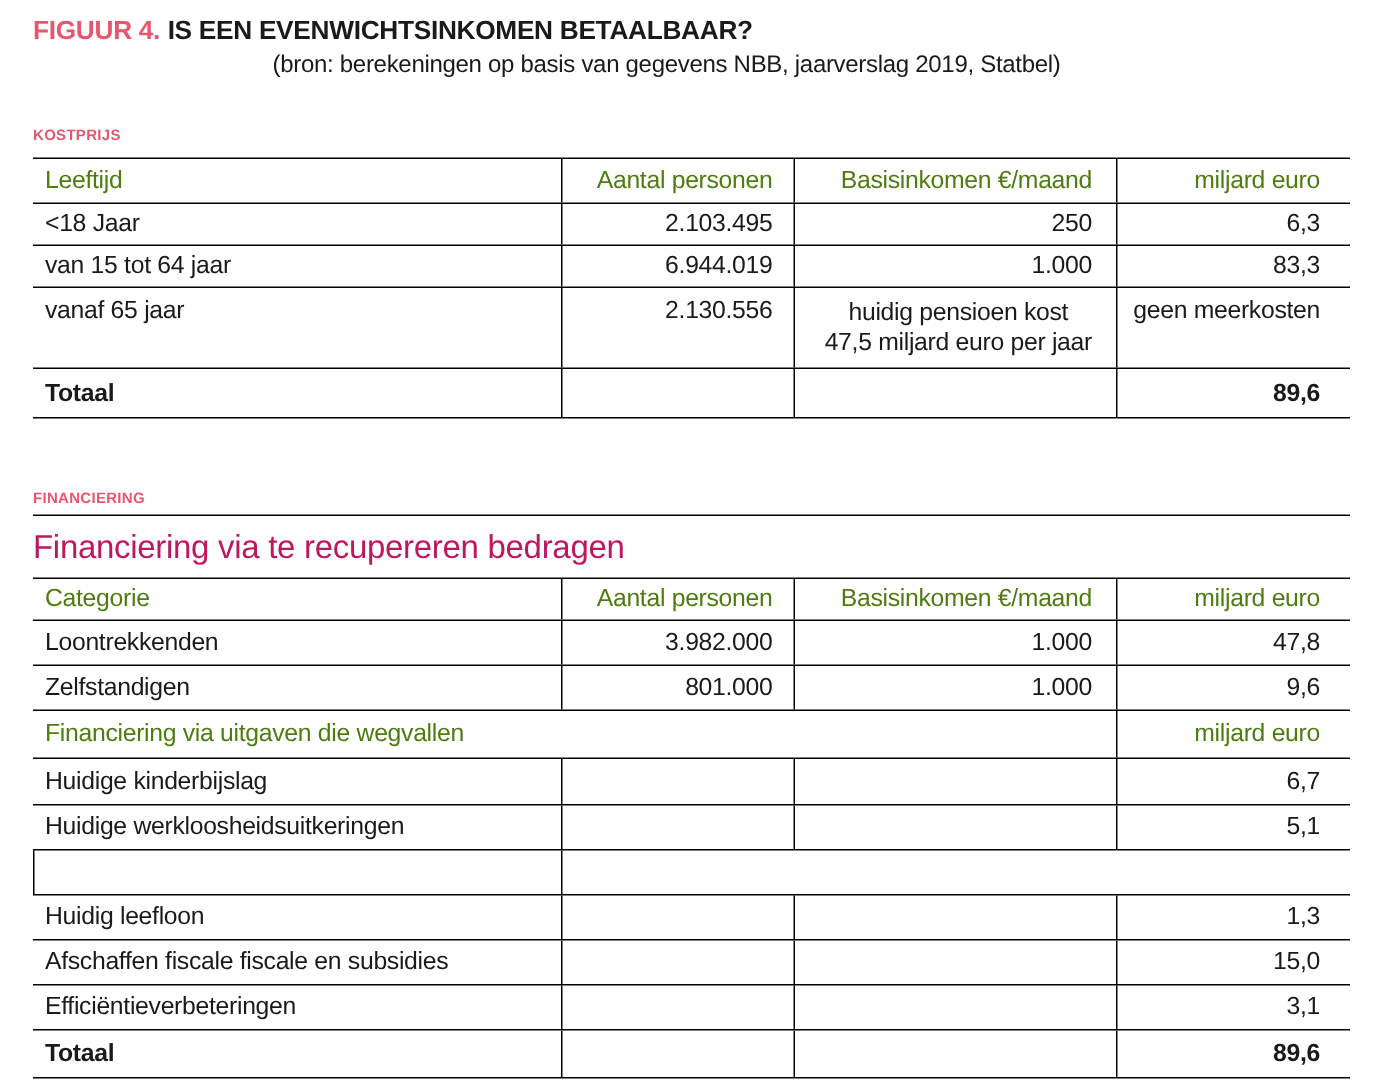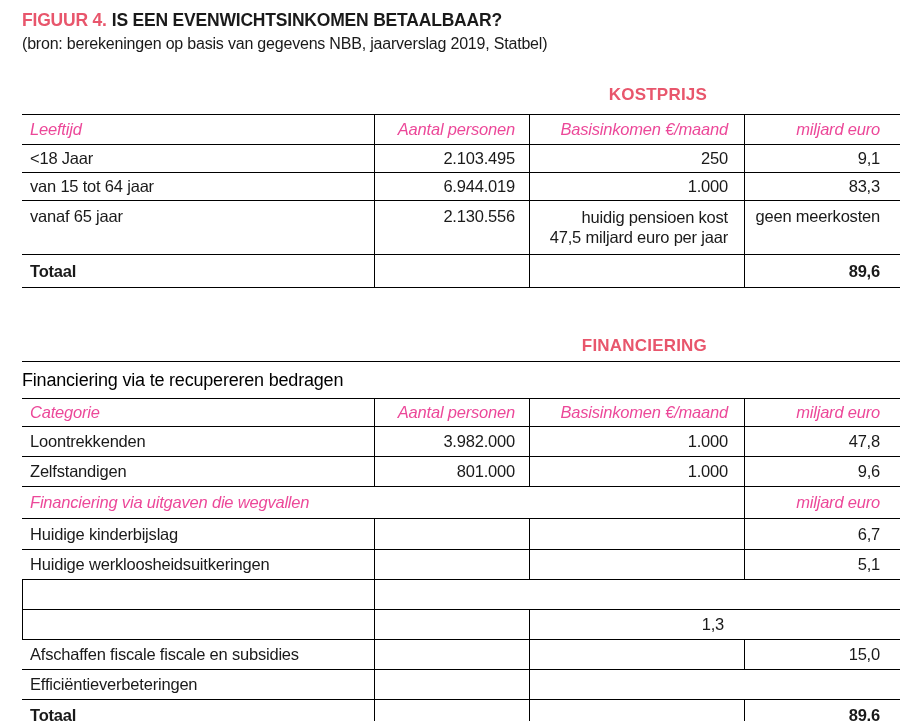--- a/index.html
+++ b/index.html
@@ -7,47 +7,47 @@
   body {
     width: 922px; height: 721px; background: #ffffff; color: #1a1a1a;
     font-family: "Liberation Sans", "DejaVu Sans", sans-serif;
     letter-spacing: -0.2px;
     overflow: hidden;
   }
   .page { padding: 9px 22px 0 22px; width: 729px; }
 
   .fig-title { font-size: 17.5px; font-weight: 700; line-height: 23px; }
   .fig-label { color: #e8566c; margin-right: 5px; }
-  .fig-source { font-size: 16px; font-weight: 400; line-height: 22px; margin-top: 1px; }
+  .fig-source { font-size: 16px; font-weight: 400; line-height: 22px; margin-top: 1px; text-align: right; }
 
   .section-heading {
-    margin-top: 30px; font-size: 17px; font-weight: 700;
-    color: #e8566c; letter-spacing: 0.2px; text-align: right;
+    margin-top: 30px; font-size: 10px; font-weight: 700;
+    color: #e8566c; letter-spacing: 0.2px;
   }
 
   .tbl { margin-top: 9px; width: 878px; border-top: 1.5px solid #000; }
   .row {
     display: grid; grid-template-columns: 352px 155px 215px 156px;
     border-bottom: 1.5px solid #000;
   }
   .cell { display: flex; align-items: center; font-size: 16.5px; line-height: 19px; min-width: 0; }
   .c1 { padding-left: 8px; }
   .num { justify-content: flex-end; text-align: right; }
   .c2 { padding-right: 14px; }
   .c3 { padding-right: 16px; }
   .c4 { padding-right: 20px; }
   .vdiv { border-left: 1.5px solid #000; }
-  .head, .pink { color: #ec4899; font-style: italic; }
+  .head, .pink { color: #4d7c0f; }
   .top { align-items: flex-start; padding-top: 6px; }
   .bold { font-weight: 700; }
-  .lines { text-align: right; line-height: 20px; }
+  .lines { text-align: center; line-height: 20px; }
   .span3 { grid-column: 1 / 4; }
 
   .hr-black { margin-top: 5px; width: 878px; border-top: 1.5px solid #000; }
-  .sub-pink { margin-top: 8px; font-size: 18px; color: #000000; }
+  .sub-pink { margin-top: 8px; font-size: 22px; color: #be185d; }
 </style>
 </head>
 <body>
 
 <div class="page">
 
   <div class="fig-title">
     <span class="fig-label">FIGUUR 4.</span><span>IS EEN EVENWICHTSINKOMEN BETAALBAAR?</span>
   </div>
   <div class="fig-source">(bron: berekeningen op basis van gegevens NBB, jaarverslag 2019, Statbel)</div>
@@ -58,21 +58,21 @@
     <div class="row" style="height:30px">
       <div class="cell c1 head">Leeftijd</div>
       <div class="cell c2 num vdiv head">Aantal personen</div>
       <div class="cell c3 num vdiv head">Basisinkomen €/maand</div>
       <div class="cell c4 num vdiv head">miljard euro</div>
     </div>
     <div class="row" style="height:28px">
       <div class="cell c1">&lt;18 Jaar</div>
       <div class="cell c2 num vdiv">2.103.495</div>
       <div class="cell c3 num vdiv">250</div>
-      <div class="cell c4 num vdiv">9,1</div>
+      <div class="cell c4 num vdiv">6,3</div>
     </div>
     <div class="row" style="height:28px">
       <div class="cell c1">van 15 tot 64 jaar</div>
       <div class="cell c2 num vdiv">6.944.019</div>
       <div class="cell c3 num vdiv">1.000</div>
       <div class="cell c4 num vdiv">83,3</div>
     </div>
     <div class="row" style="height:54px">
       <div class="cell c1 top">vanaf 65 jaar</div>
       <div class="cell c2 num vdiv top">2.130.556</div>
@@ -129,34 +129,36 @@
       <div class="cell c1">Huidige werkloosheidsuitkeringen</div>
       <div class="cell c2 vdiv"></div>
       <div class="cell c3 vdiv"></div>
       <div class="cell c4 num vdiv">5,1</div>
     </div>
     <div class="row" style="height:30px">
       <div class="cell c2 vdiv"></div>
       <div class="cell c3 vdiv"></div>
     </div>
     <div class="row" style="height:30px">
+      <div class="cell c1">Huidig leefloon</div>
       <div class="cell c2 vdiv"></div>
       <div class="cell c3 vdiv"></div>
       <div class="cell c4 num vdiv">1,3</div>
     </div>
     <div class="row" style="height:30px">
       <div class="cell c1">Afschaffen fiscale fiscale en subsidies</div>
       <div class="cell c2 vdiv"></div>
       <div class="cell c3 vdiv"></div>
       <div class="cell c4 num vdiv">15,0</div>
     </div>
     <div class="row" style="height:30px">
       <div class="cell c1">Efficiëntieverbeteringen</div>
       <div class="cell c2 vdiv"></div>
       <div class="cell c3 vdiv"></div>
+      <div class="cell c4 num vdiv">3,1</div>
     </div>
     <div class="row" style="height:32px">
       <div class="cell c1 bold">Totaal</div>
       <div class="cell c2 vdiv"></div>
       <div class="cell c3 vdiv"></div>
       <div class="cell c4 num vdiv bold">89,6</div>
     </div>
   </div>
 
 </div>

